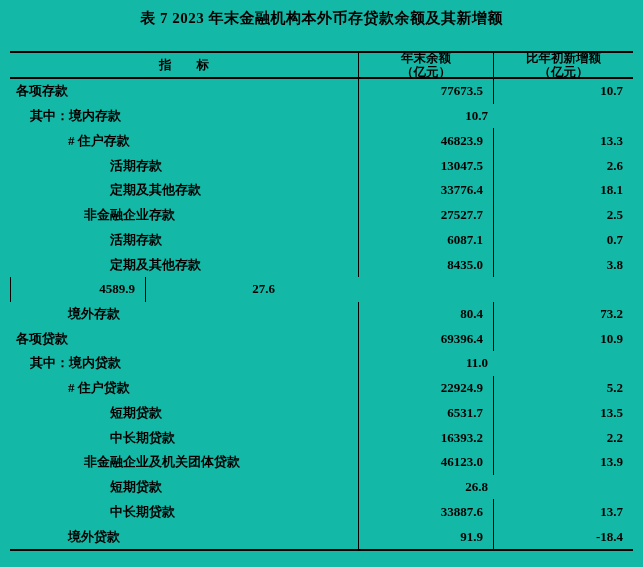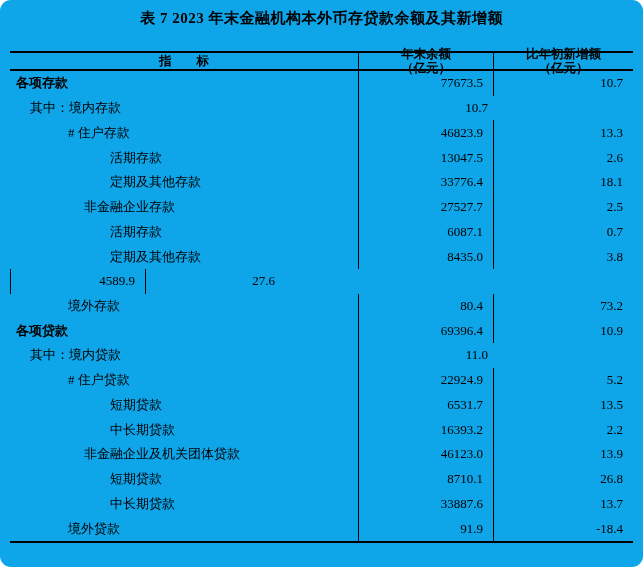--- a/index.html
+++ b/index.html
@@ -1,40 +1,39 @@
 <!DOCTYPE html>
 <html><head>
 <meta charset="utf-8">
 <style>
   html,body { margin:0; padding:0; background:#fff; }
   .page {
-    position:relative; width:643px; height:567px; background:#0ea5e9;
+    position:relative; width:643px; height:567px; background:#14b8a6;
     font-family:"Liberation Serif","DejaVu Serif",serif; color:#000000;
     overflow:hidden;
-    border-radius:11px;
   }
   .doc-title {
     position:absolute; top:9px; left:0; width:100%;
     text-align:center; font-weight:bold; font-size:15px; letter-spacing:0.5px;
   }
   .stat-table {
     position:absolute; left:10px; top:51px; width:623px;
     border-top:2px solid #000; border-bottom:2px solid #000;
     box-sizing:content-box;
   }
-  .thead { display:flex; height:18px; border-bottom:2px solid #000; box-sizing:border-box; }
+  .thead { display:flex; height:26px; border-bottom:2px solid #000; box-sizing:border-box; }
   .thead .cell {
     display:flex; flex-direction:column; justify-content:center; align-items:center;
     font-weight:bold; font-size:12.5px; line-height:14px; box-sizing:border-box; height:100%;
   }
   .c1 { width:348px; }
   .c2 { width:135px; border-left:1px solid #000; }
   .c3 { width:140px; border-left:1px solid #000; }
   .tbody .trow { display:flex; height:24.74px; }
-  .tbody .cell { display:flex; align-items:center; box-sizing:border-box; height:100%; font-size:13px; }
+  .tbody .cell { display:flex; align-items:center; box-sizing:border-box; height:100%; font-size:13px;font-weight:bold; }
   .tbody .c1 { justify-content:flex-start; }
   .tbody .c2, .tbody .c3 { justify-content:flex-end; padding-right:10px; }
   .trow.bold .c1 { font-weight:bold; }
   .lv0 .c1 { padding-left:6px; }
   .lv1 .c1 { padding-left:20px; }
   .lv2 .c1 { padding-left:58px; }
   .lv3 .c1 { padding-left:74px; }
   .lv4 .c1 { padding-left:100px; }
 </style>
 </head>
@@ -147,21 +146,20 @@
   </div>
 
   <div class="trow lv3">
     <div class="cell c1">非金融企业及机关团体贷款</div>
     <div class="cell c2">46123.0</div>
     <div class="cell c3">13.9</div>
   </div>
 
   <div class="trow lv4">
     <div class="cell c1">短期贷款</div>
-    <div class="cell c2">8710.1</div>
     <div class="cell c3">26.8</div>
   </div>
 
   <div class="trow lv4">
     <div class="cell c1">中长期贷款</div>
     <div class="cell c2">33887.6</div>
     <div class="cell c3">13.7</div>
   </div>
 
   <div class="trow lv2">

